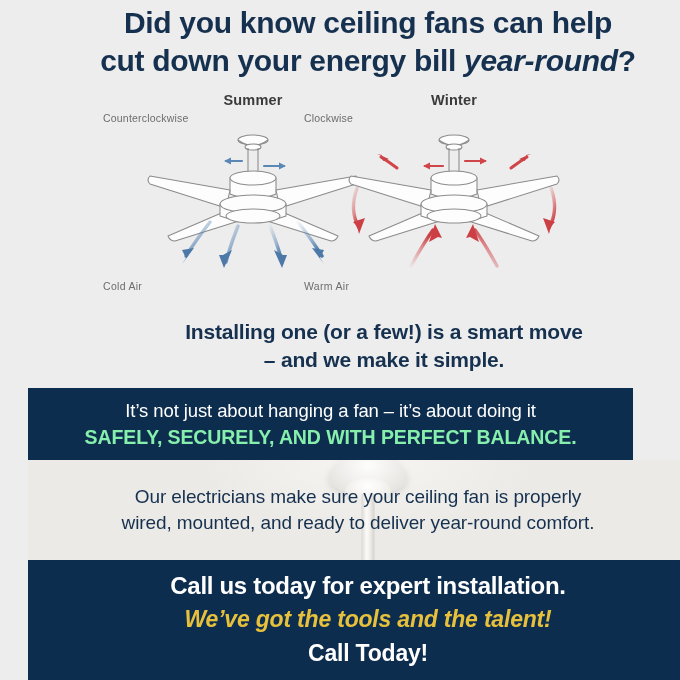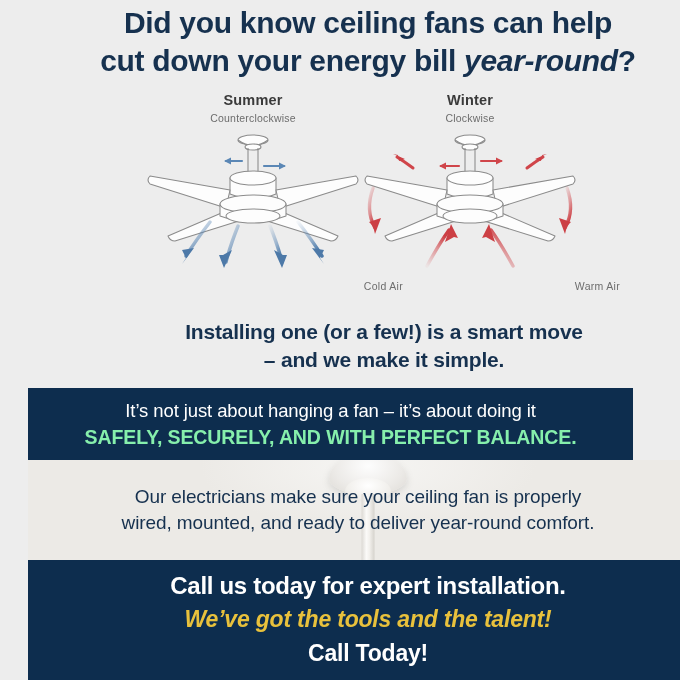--- a/index.html
+++ b/index.html
@@ -22,35 +22,35 @@
     letter-spacing:-0.3px;
   }
   .headline .em{font-style:italic;font-weight:700;}
 
   
   .diagrams{
     position:absolute;left:0;top:92px;width:677px;height:215px;
   }
   .fan-col{position:absolute;top:0;width:300px;height:215px;}
   .fan-col.summer{left:75px;}
-  .fan-col.winter{left:292px;}
+  .fan-col.winter{left:276px;}
 
   .season-title{
     text-align:center;color:#3a3a3a;
     font-size:14.5px;font-weight:700;letter-spacing:.2px;
     margin:0;padding:0;
   }
   .season-sub{
-    text-align:center;color:#6d6d6d;
+    color:#6d6d6d;
     font-size:10.5px;font-weight:400;letter-spacing:.2px;
     margin-top:4px;
   }
   .fan-svg{display:block;margin:4px auto 0;}
   .air-label{
-    text-align:right;color:#6d6d6d;
+    text-align:left;color:#6d6d6d;
     font-size:10.5px;letter-spacing:.3px;
     margin-top:2px;
   }
 
   
   .subhead{
     position:absolute;left:16px;top:318px;width:680px;
     text-align:center;color:#16314f;
     font-size:21px;font-weight:700;line-height:1.32;
     letter-spacing:-0.2px;

